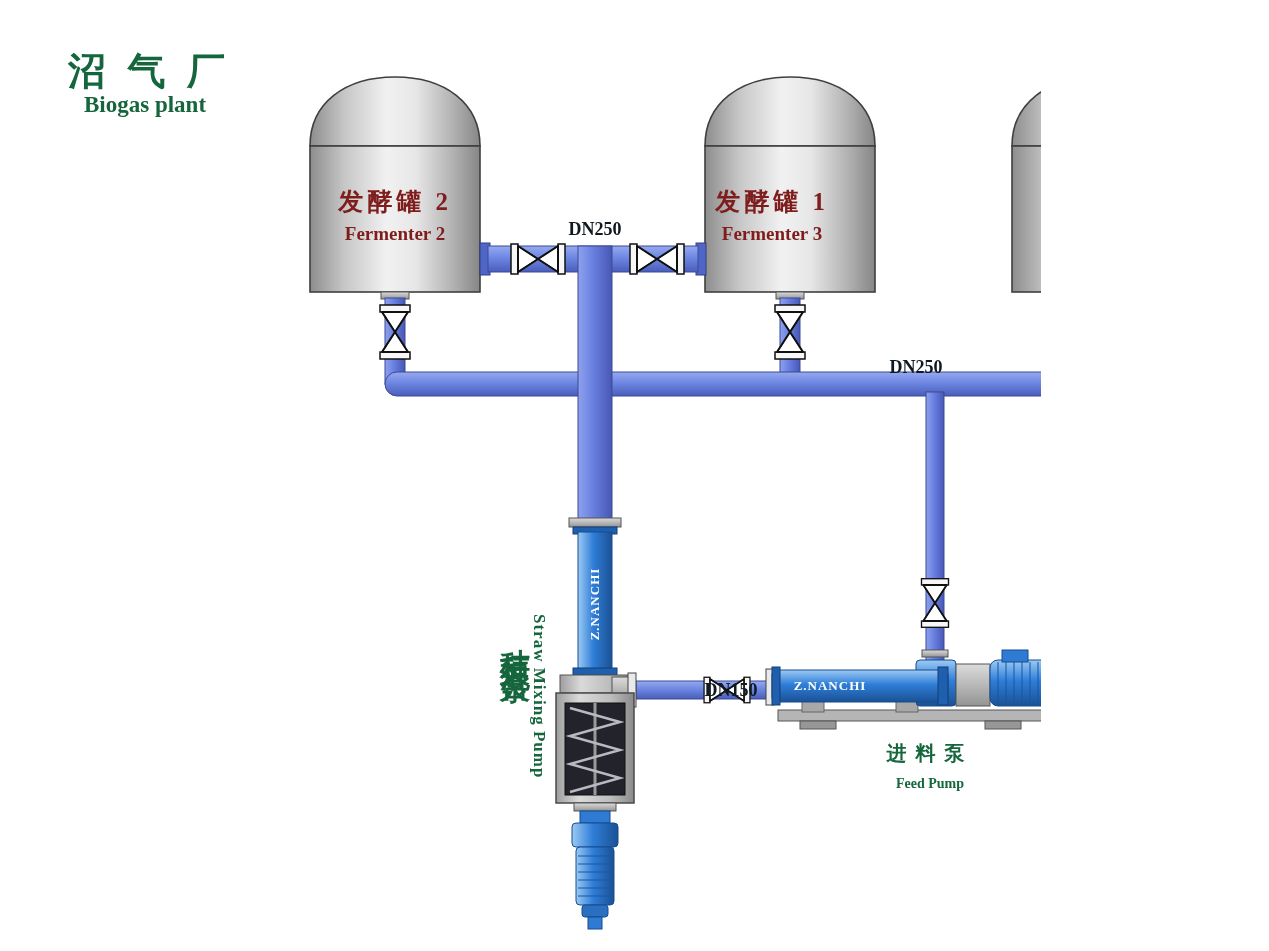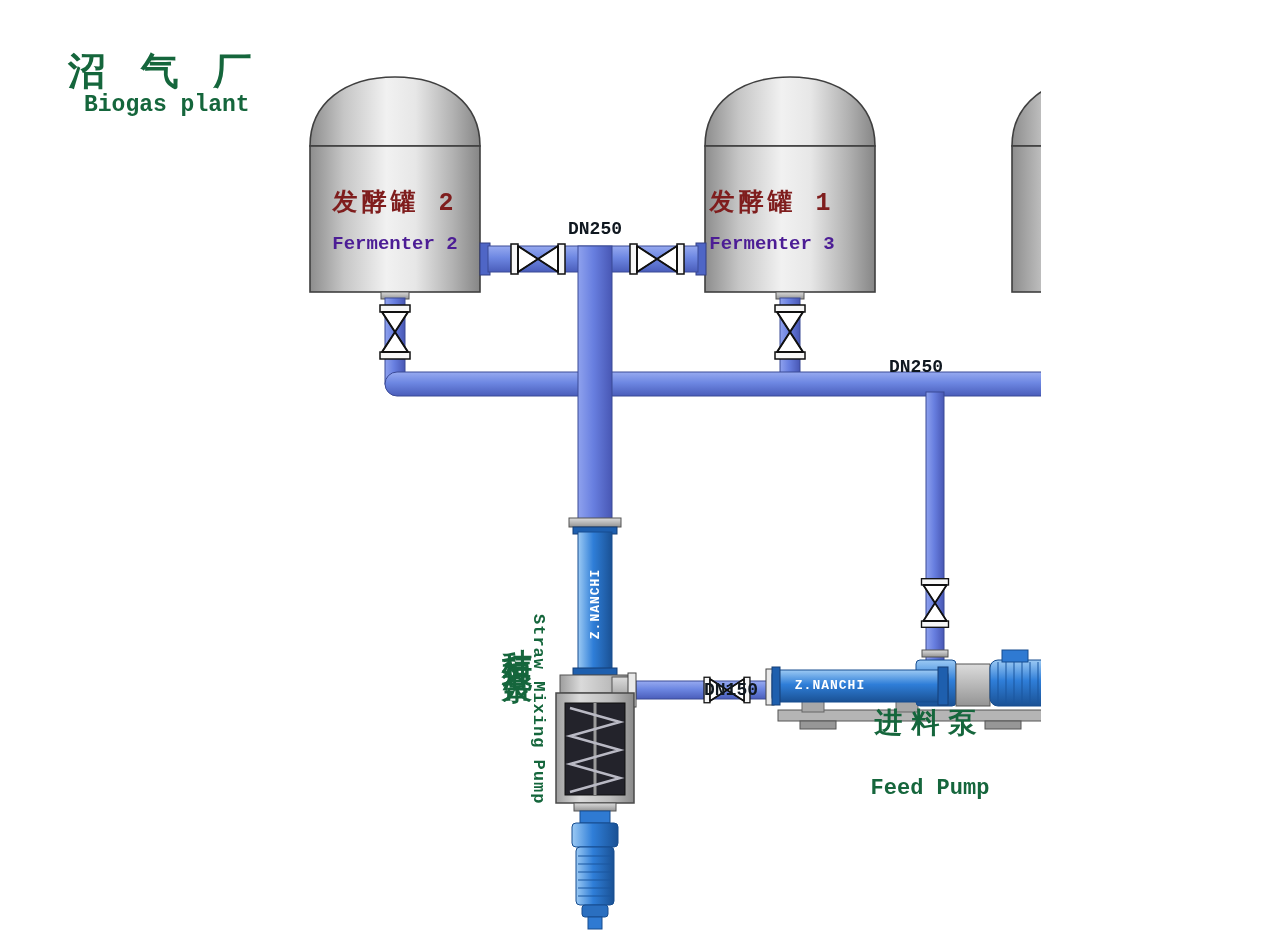--- a/index.html
+++ b/index.html
@@ -1,41 +1,41 @@
 <!DOCTYPE html>
 <html><head>
 <meta charset="utf-8">
 <style>
   html,body{margin:0;padding:0;background:#ffffff;}
   .stage{
     position:relative;width:1041px;height:951px;background:#ffffff;
-    font-family:Liberation Mono, monospace;overflow:hidden;
+    font-family:Liberation Serif, serif;overflow:hidden;
   }
   .stage svg{position:absolute;left:0;top:0;}
   .lbl{position:absolute;color:#15663c;font-weight:bold;white-space:nowrap;}
   .title-zh{left:68px;top:46px;font-size:38px;letter-spacing:6px;}
   .title-en{left:84px;top:92px;font-size:23px;}
   .tank-label{position:absolute;transform:translateX(-50%);text-align:center;}
   .tank-label .zh{font-size:25px;letter-spacing:4px;font-weight:bold;color:#7f1d1d;}
-  .tank-label .en{font-size:19px;font-weight:bold;color:#4c1d95;margin-top:15px;}
+  .tank-label .en{font-size:19px;font-weight:bold;color:#7f1d1d;margin-top:5px;}
   .t-f2{left:395px;top:185px;}
   .t-f1{left:772px;top:185px;}
   .t-pf{left:1098px;top:185px;}
   .dn{position:absolute;transform:translateX(-50%);color:#101820;font-weight:bold;font-size:18px;white-space:nowrap;}
   .dn-top{left:595px;top:219px;}
   .dn-manifold{left:916px;top:357px;}
   .dn-feed{left:731px;top:680px;}
   .v-zh{left:494px;top:624px;writing-mode:vertical-rl;font-size:30px;letter-spacing:7px;}
   .v-en{left:529px;top:614px;writing-mode:vertical-rl;font-size:17px;letter-spacing:1px;}
   .brand-straw{left:595px;top:604px;transform:translate(-50%,-50%) rotate(-90deg);
     color:#ffffff;font-size:13px;font-weight:bold;letter-spacing:1px;}
   .brand-feed{left:830px;top:678px;transform:translateX(-50%);
     color:#ffffff;font-size:13px;font-weight:bold;letter-spacing:1px;}
-  .feed-zh{left:930px;top:704px;transform:translateX(-50%);font-size:28px;letter-spacing:9px;}
-  .feed-en{left:930px;top:776px;transform:translateX(-50%);font-size:22px;}
+  .feed-zh{left:930px;top:740px;transform:translateX(-50%);font-size:20px;letter-spacing:9px;}
+  .feed-en{left:930px;top:776px;transform:translateX(-50%);font-size:14px;}
 </style>
 </head>
 <body>
 
 <div class="stage">
 
   <svg width="1269" height="951" viewBox="0 0 1269 951">
     <defs>
       <linearGradient id="tankG" x1="0" y1="0" x2="1" y2="0">
         <stop offset="0" stop-color="#8d8d8d"></stop>

